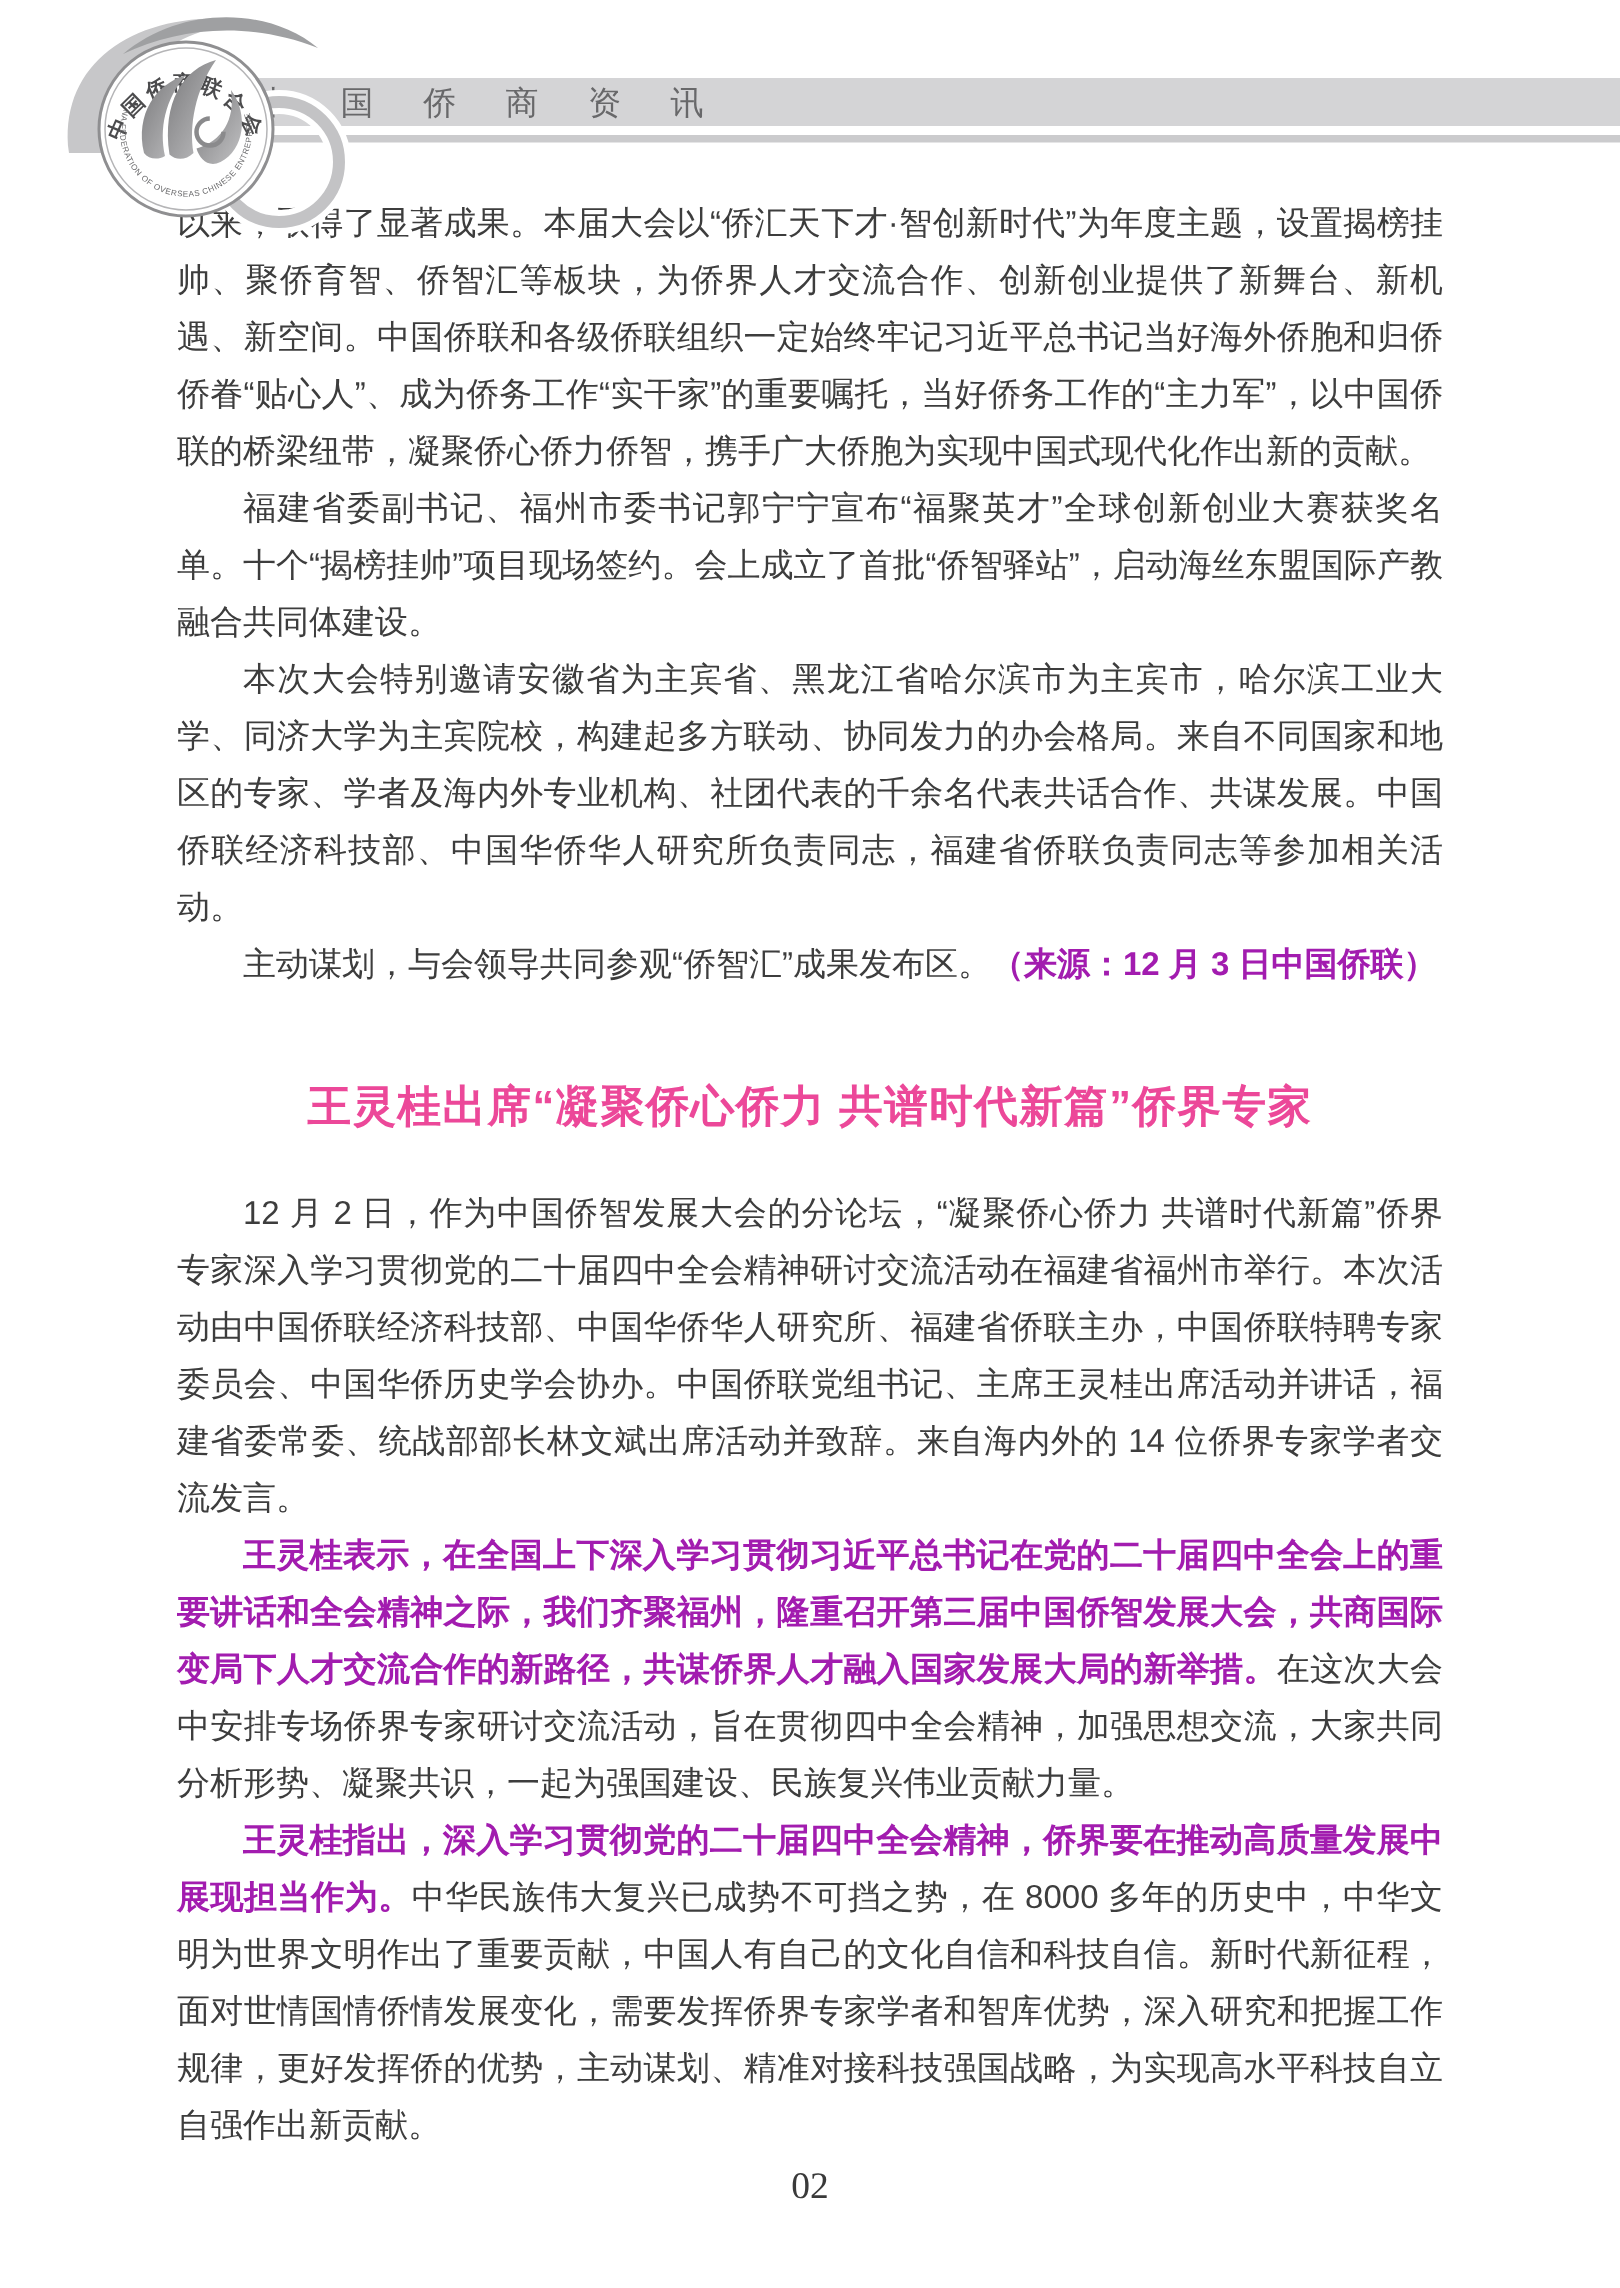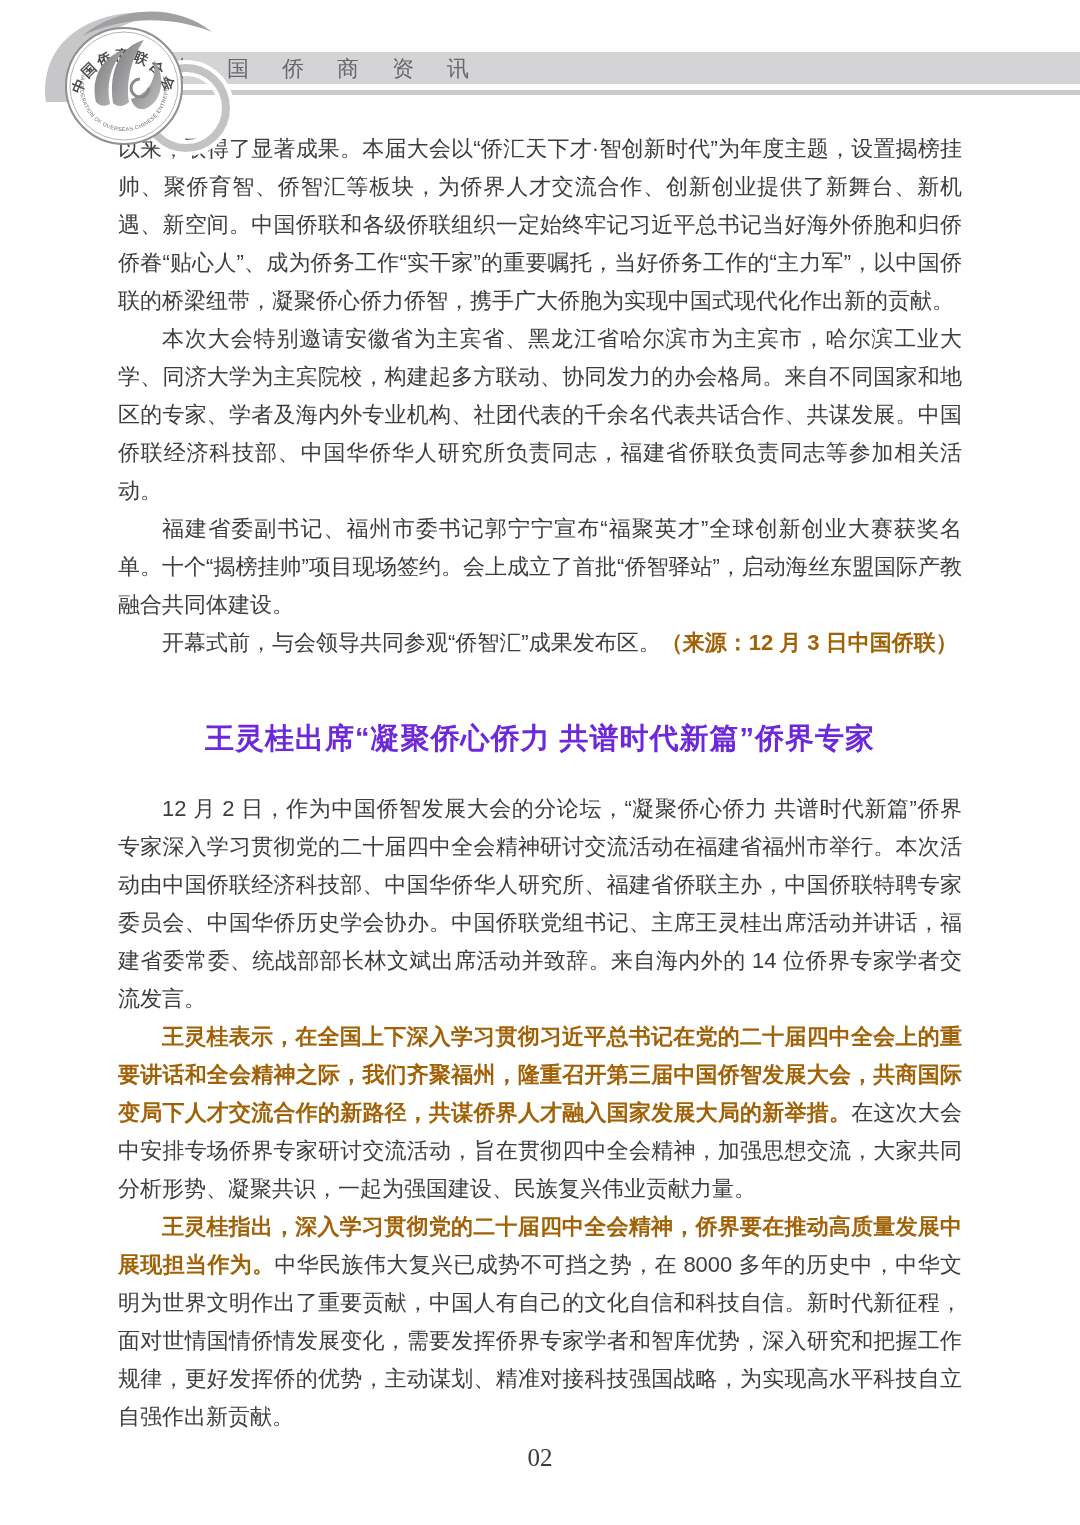--- a/index.html
+++ b/index.html
@@ -30,25 +30,25 @@
     position:absolute;left:118px;top:130px;width:844px;
     color:#3d3d3d;
   }
   .para{
     margin:0;
     font-size:22px;line-height:38px;
     text-align:justify;
     text-indent:2em;
   }
   .para.noindent{text-indent:0;}
-  .para b{font-weight:700;color:#a16207;}
+  .para b{font-weight:700;color:#a21caf;}
   .article-title{
     margin:50px 0 26px 0;
     font-size:29px;line-height:52px;font-weight:700;
-    color:#6d28d9;text-align:center;letter-spacing:1px;
+    color:#ec4899;text-align:center;letter-spacing:1px;
   }
   .article-title .tline{display:block;}
   
   .page-number{
     position:absolute;left:0;right:0;top:1444px;
     text-align:center;
     font-family:"Liberation Serif","DejaVu Serif",serif;
     font-size:25px;color:#3a3a3a;
   }
 </style>
@@ -94,27 +94,27 @@
         <circle cx="124" cy="86" r="9" fill="none" stroke="#8a8a8c" stroke-width="3" stroke-dasharray="42 14"></circle>
       </g>
     </g>
   </svg>
 
   <main class="content">
     <p class="para noindent">
       <span>以来，取得了显著成果。本届大会以“侨汇天下才·智创新时代”为年度主题，设置揭榜挂帅、聚侨育智、侨智汇等板块，为侨界人才交流合作、创新创业提供了新舞台、新机遇、新空间。中国侨联和各级侨联组织一定始终牢记习近平总书记当好海外侨胞和归侨侨眷“贴心人”、成为侨务工作“实干家”的重要嘱托，当好侨务工作的“主力军”，以中国侨联的桥梁纽带，凝聚侨心侨力侨智，携手广大侨胞为实现中国式现代化作出新的贡献。</span>
     </p>
     <p class="para">
+      <span>福建省委副书记、福州市委书记郭宁宁宣布“福聚英才”全球创新创业大赛获奖名单。十个“揭榜挂帅”项目现场签约。会上成立了首批“侨智驿站”，启动海丝东盟国际产教融合共同体建设。</span>
+    </p>
+    <p class="para">
       <span>本次大会特别邀请安徽省为主宾省、黑龙江省哈尔滨市为主宾市，哈尔滨工业大学、同济大学为主宾院校，构建起多方联动、协同发力的办会格局。来自不同国家和地区的专家、学者及海内外专业机构、社团代表的千余名代表共话合作、共谋发展。中国侨联经济科技部、中国华侨华人研究所负责同志，福建省侨联负责同志等参加相关活动。</span>
     </p>
     <p class="para">
-      <span>福建省委副书记、福州市委书记郭宁宁宣布“福聚英才”全球创新创业大赛获奖名单。十个“揭榜挂帅”项目现场签约。会上成立了首批“侨智驿站”，启动海丝东盟国际产教融合共同体建设。</span>
-    </p>
-    <p class="para">
-      <span>开幕式前，与会领导共同参观“侨智汇”成果发布区。</span><b>（来源：12 月 3 日中国侨联）</b>
+      <span>主动谋划，与会领导共同参观“侨智汇”成果发布区。</span><b>（来源：12 月 3 日中国侨联）</b>
     </p>
 
     <h1 class="article-title">
       <span class="tline">王灵桂出席“凝聚侨心侨力 共谱时代新篇”侨界专家</span>
     </h1>
 
     <p class="para">
       <span>12 月 2 日，作为中国侨智发展大会的分论坛，“凝聚侨心侨力 共谱时代新篇”侨界专家深入学习贯彻党的二十届四中全会精神研讨交流活动在福建省福州市举行。本次活动由中国侨联经济科技部、中国华侨华人研究所、福建省侨联主办，中国侨联特聘专家委员会、中国华侨历史学会协办。中国侨联党组书记、主席王灵桂出席活动并讲话，福建省委常委、统战部部长林文斌出席活动并致辞。来自海内外的 14 位侨界专家学者交流发言。</span>
     </p>
     <p class="para">

